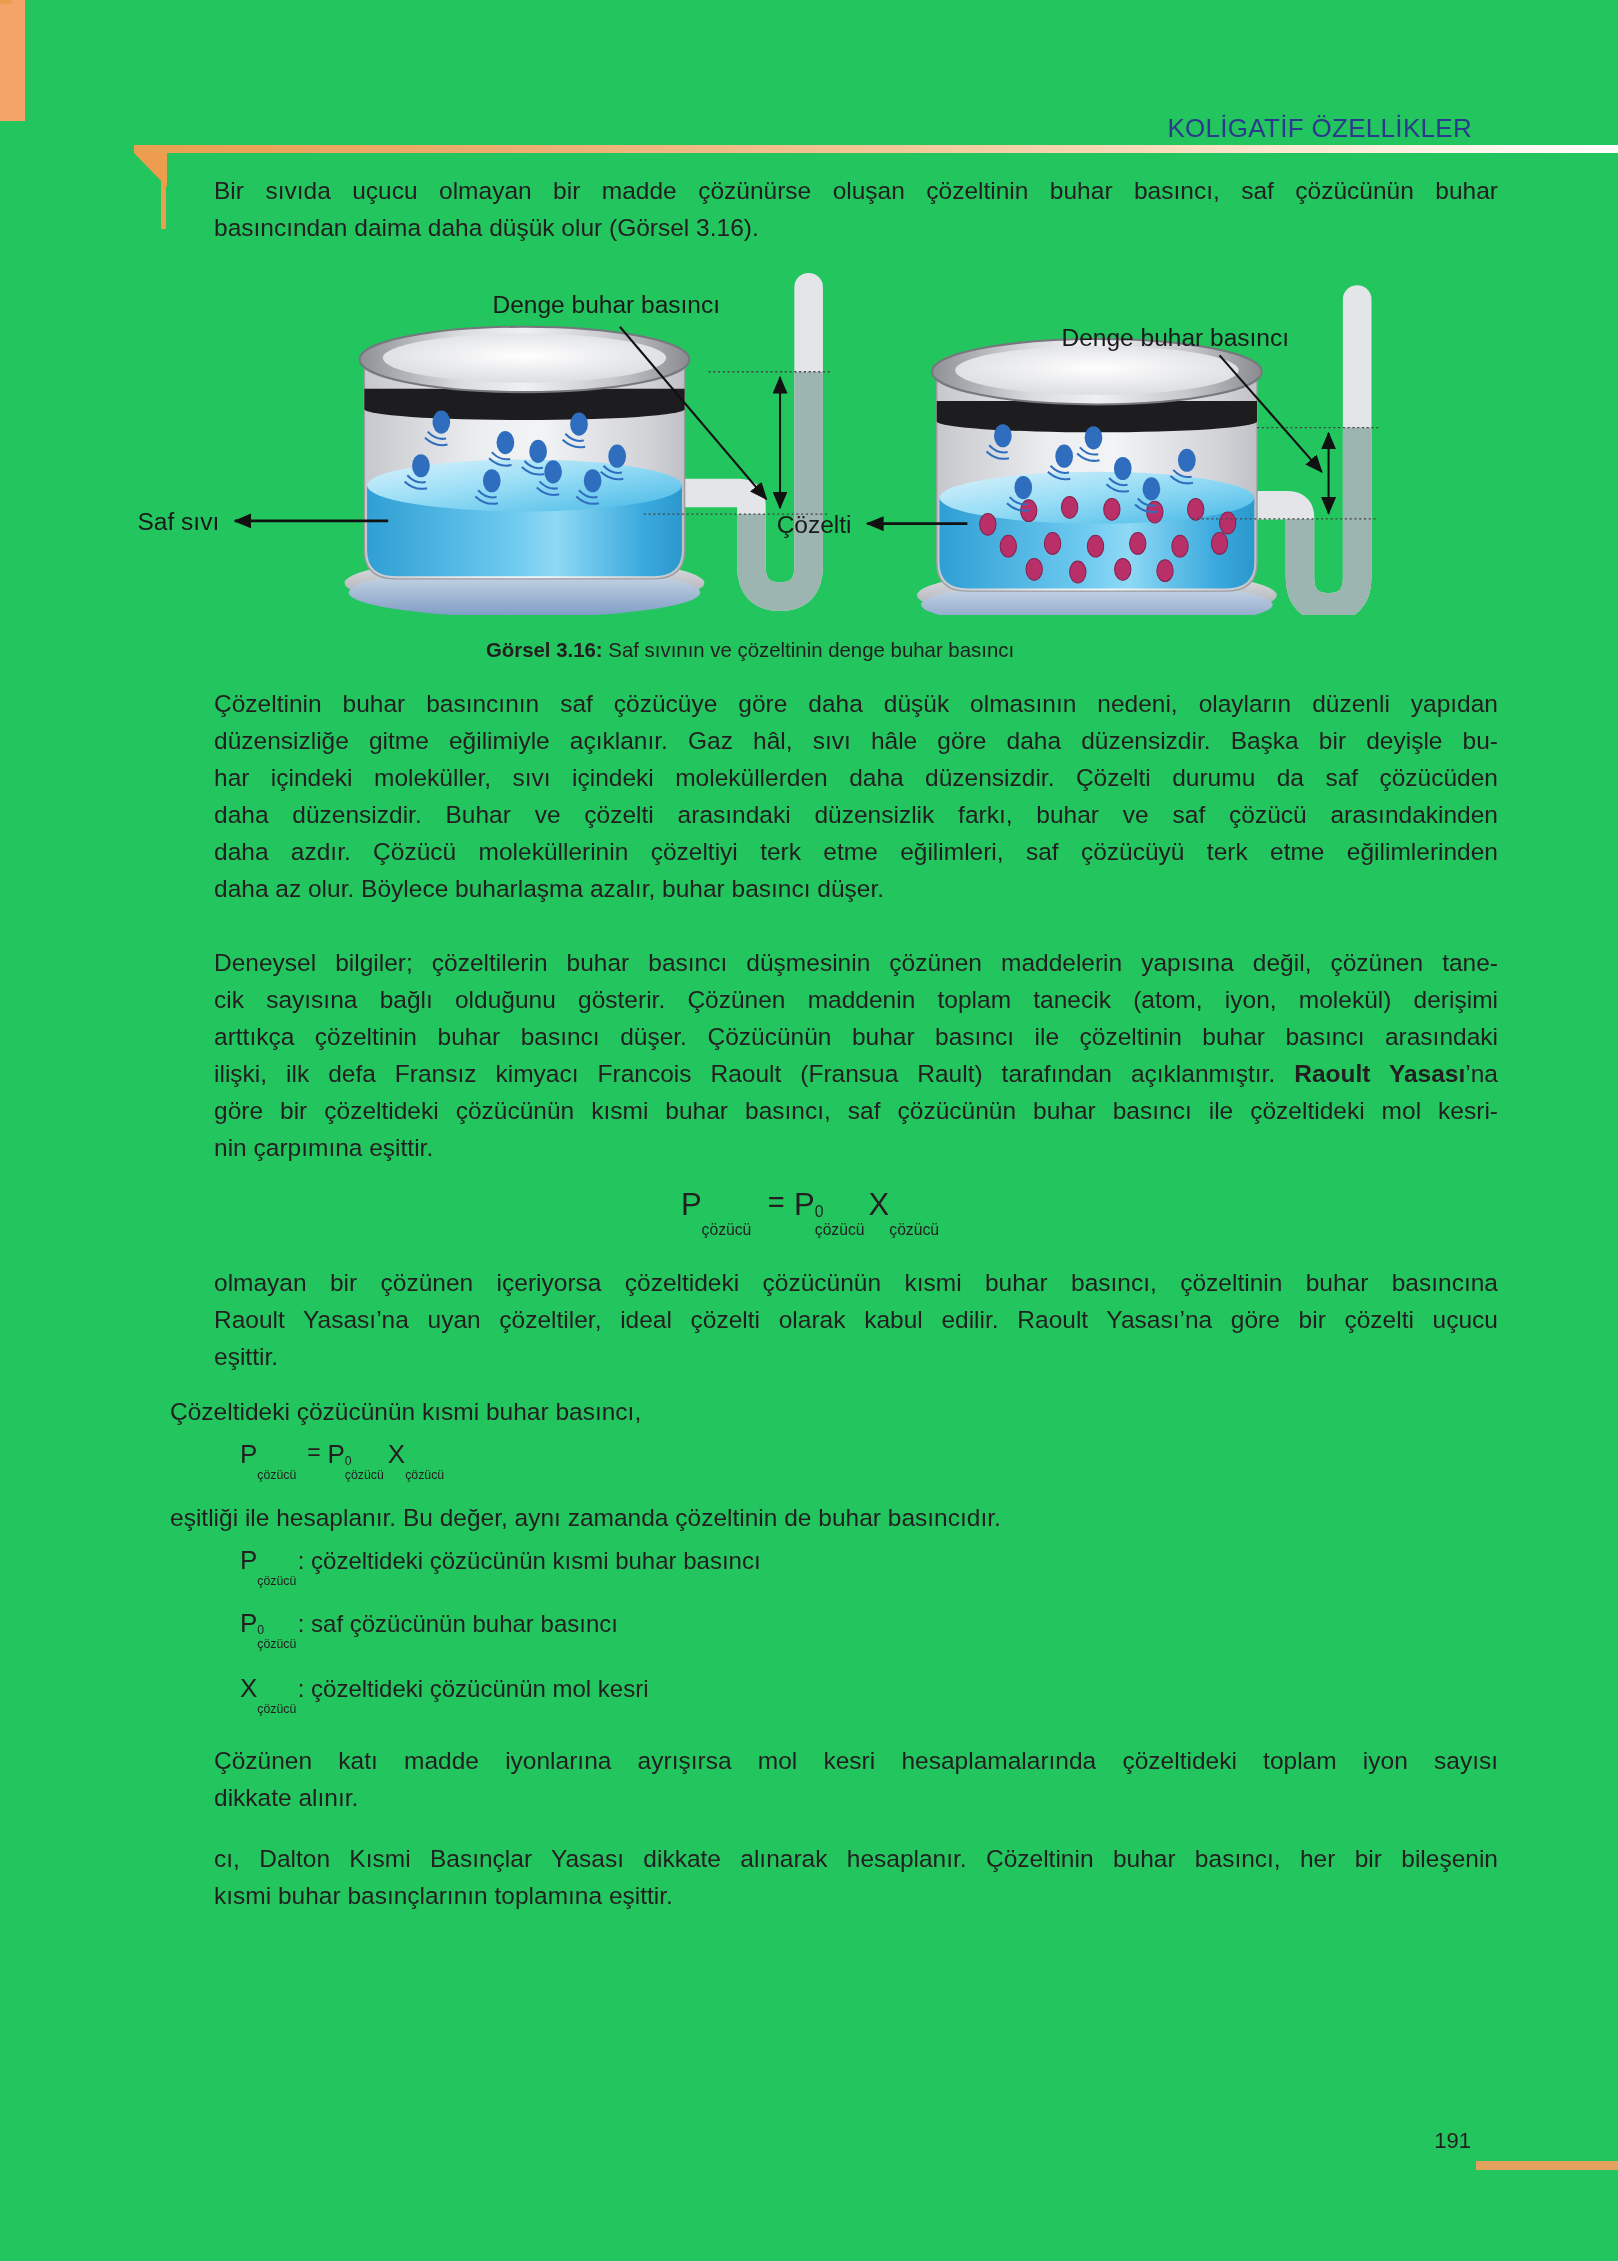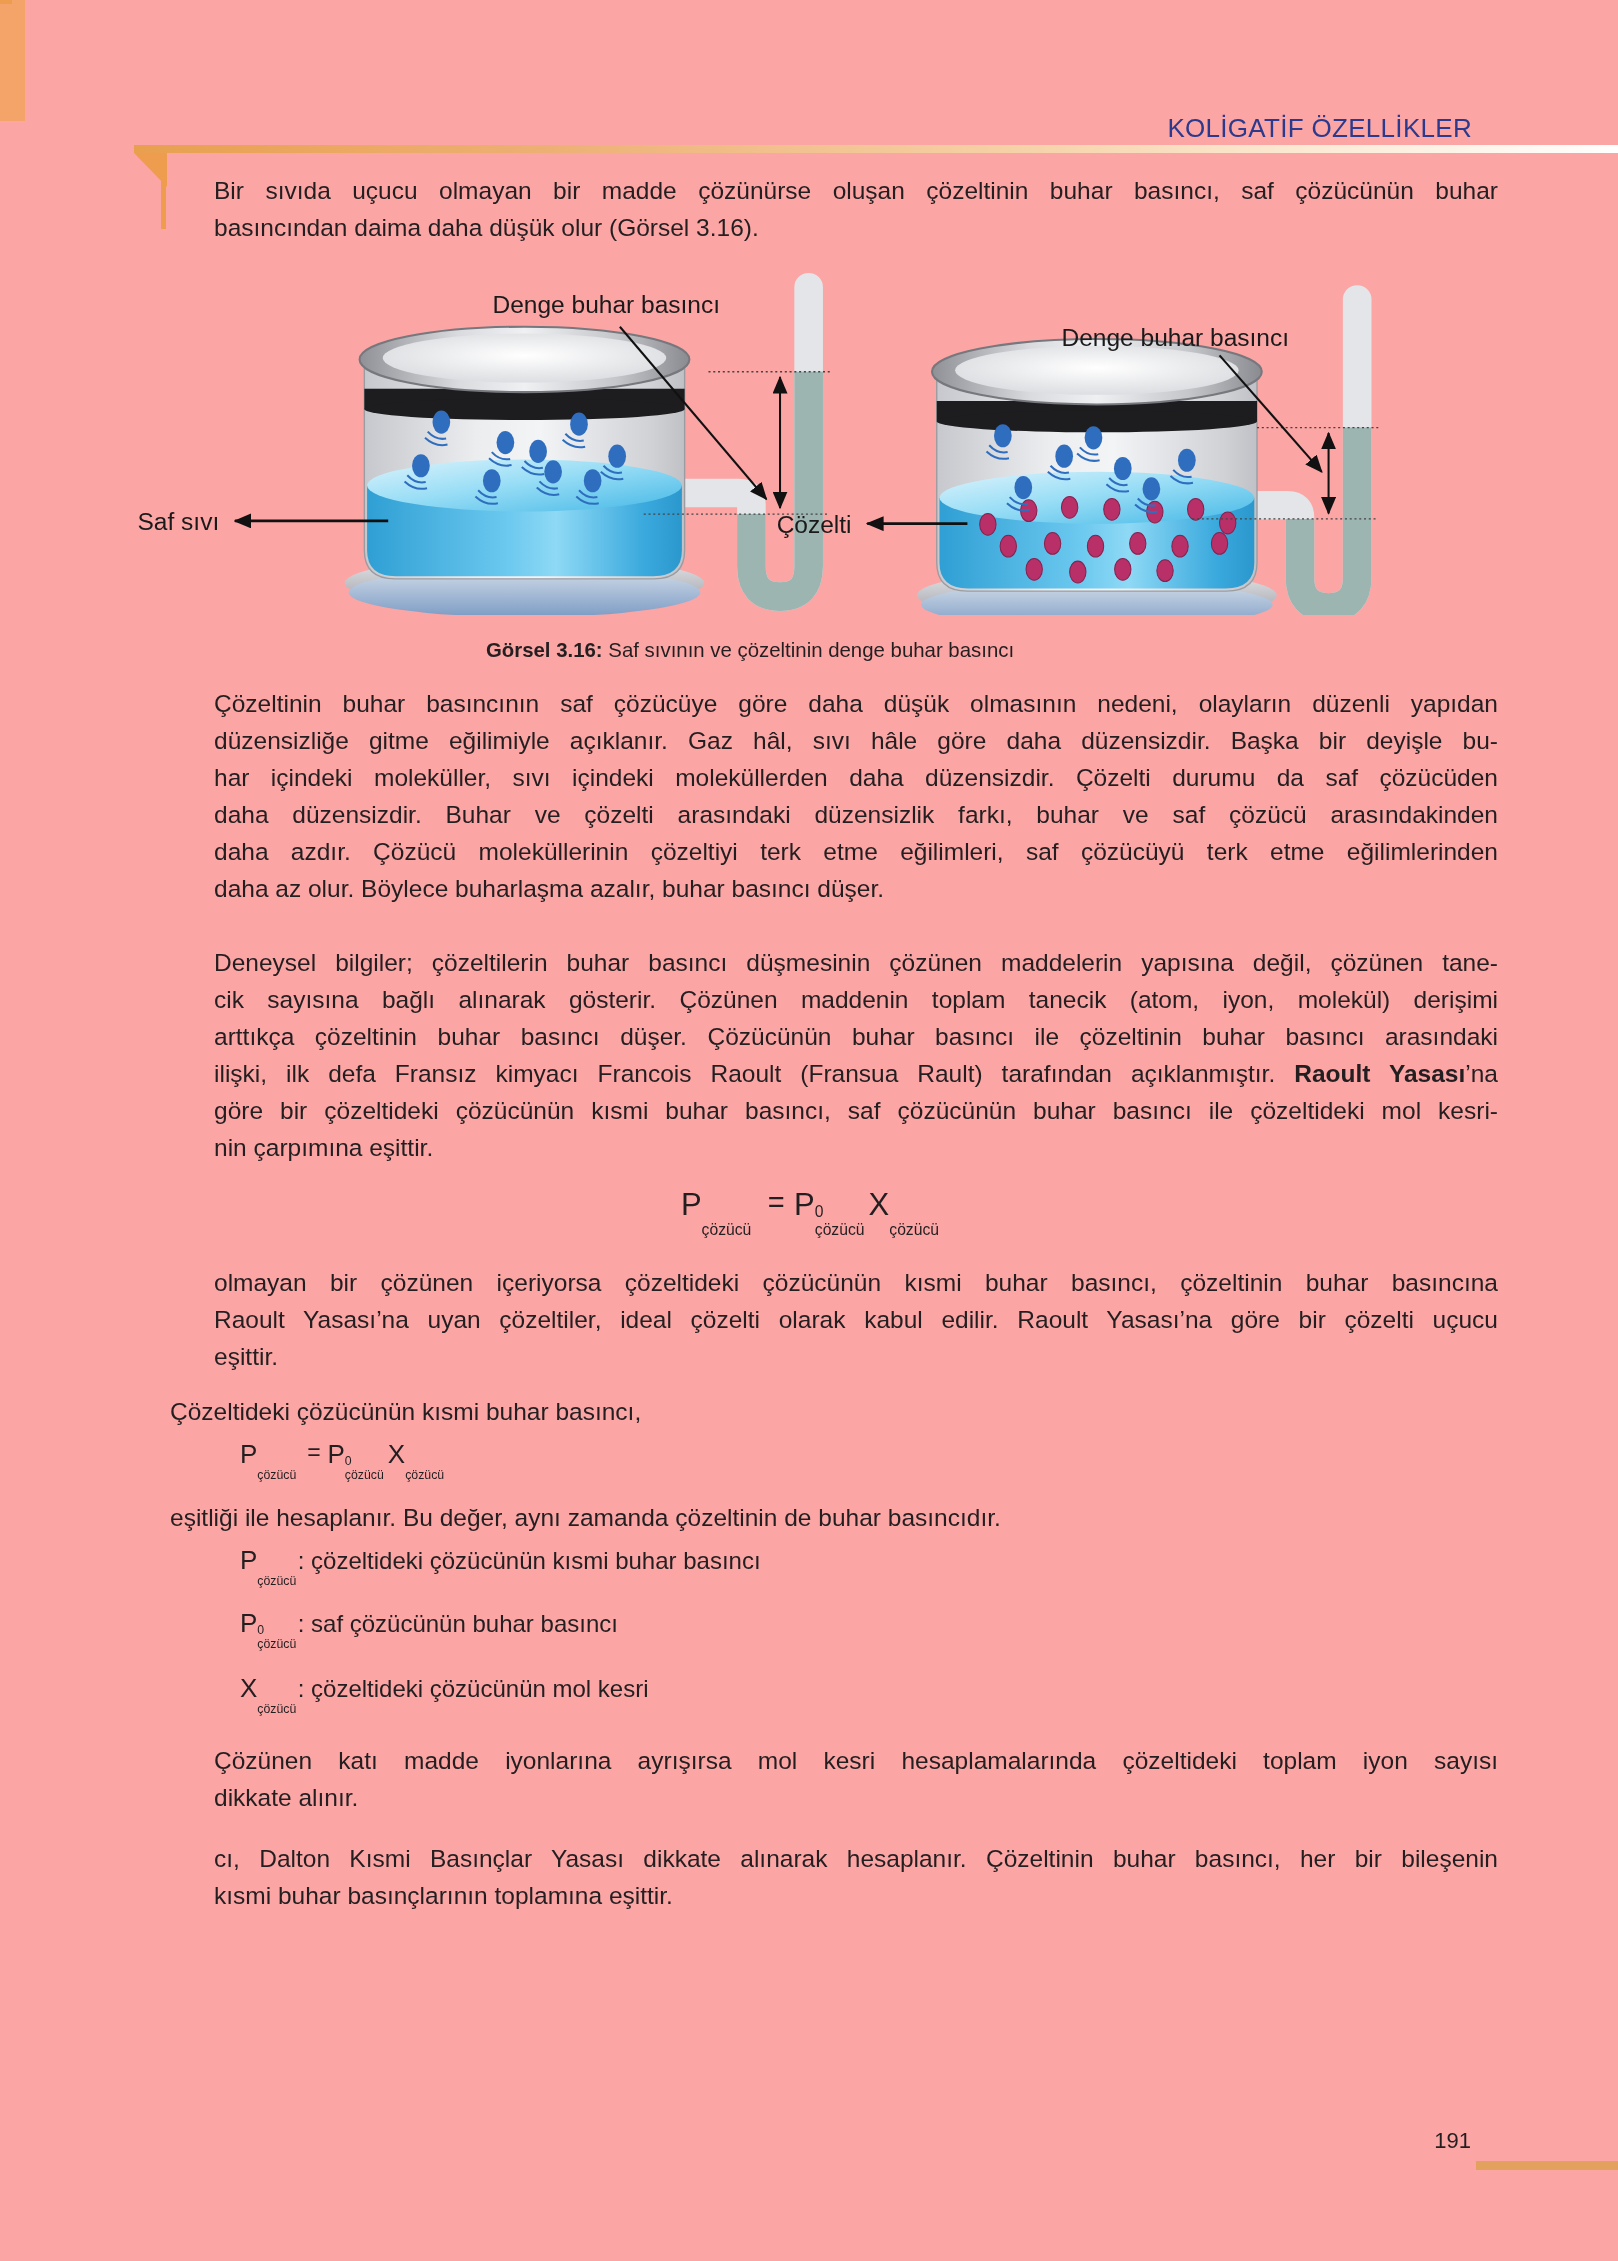--- a/index.html
+++ b/index.html
@@ -1,17 +1,17 @@
 <!DOCTYPE html>
 <html style="font-size:11px"><head>
 <meta charset="utf-8">
 <style>
   html,body { margin:0; padding:0; background:#888; }
   .page {
-    position:relative; width:1618px; height:2261px; background:#fca5a5;
+    position:relative; width:1618px; height:2261px; background:#22c55e;
     font-family:"Liberation Sans","DejaVu Sans",sans-serif; color:#231f20;
     overflow:hidden; margin:0 auto;
   }
   .abs { position:absolute; }
 
   
   .tab      { left:0; top:33; width:25px; height:121px; background:#f5a469; }
   .edgemark { left:0; top:391; width:12.3px; height:4.1px; background:#ee9d4e; }
 
   
@@ -247,21 +247,21 @@
     <div class="jl">Çözeltinin buhar basıncının saf çözücüye göre daha düşük olmasının nedeni, olayların düzenli yapıdan</div>
     <div class="jl">düzensizliğe gitme eğilimiyle açıklanır. Gaz hâl, sıvı hâle göre daha düzensizdir. Başka bir deyişle bu-</div>
     <div class="jl">har içindeki moleküller, sıvı içindeki moleküllerden daha düzensizdir. Çözelti durumu da saf çözücüden</div>
     <div class="jl">daha düzensizdir. Buhar ve çözelti arasındaki düzensizlik farkı, buhar ve saf çözücü arasındakinden</div>
     <div class="jl">daha azdır. Çözücü moleküllerinin çözeltiyi terk etme eğilimleri, saf çözücüyü terk etme eğilimlerinden</div>
     <div class="jl last">daha az olur. Böylece buharlaşma azalır, buhar basıncı düşer.</div>
   </div>
 
   <div class="para" style="top:944px">
     <div class="jl">Deneysel bilgiler; çözeltilerin buhar basıncı düşmesinin çözünen maddelerin yapısına değil, çözünen tane-</div>
-    <div class="jl">cik sayısına bağlı alınarak gösterir. Çözünen maddenin toplam tanecik (atom, iyon, molekül) derişimi</div>
+    <div class="jl">cik sayısına bağlı olduğunu gösterir. Çözünen maddenin toplam tanecik (atom, iyon, molekül) derişimi</div>
     <div class="jl">arttıkça çözeltinin buhar basıncı düşer. Çözücünün buhar basıncı ile çözeltinin buhar basıncı arasındaki</div>
     <div class="jl"><span>ilişki, ilk defa Fransız kimyacı Francois Raoult (Fransua Rault) tarafından açıklanmıştır. </span><strong>Raoult Yasası</strong><span>’na</span></div>
     <div class="jl">göre bir çözeltideki çözücünün kısmi buhar basıncı, saf çözücünün buhar basıncı ile çözeltideki mol kesri-</div>
     <div class="jl last">nin çarpımına eşittir.</div>
   </div>
 
   <div class="formula formula-center">
     <span class="fsym">P</span><span class="fstack"><span class="fsup"></span><span class="fsub">çözücü</span></span><span class="feq">=</span><span class="fsym">P</span><span class="fstack"><span class="fsup">0</span><span class="fsub">çözücü</span></span><span class="fsym">X</span><span class="fstack"><span class="fsup"></span><span class="fsub">çözücü</span></span>
   </div>
 

